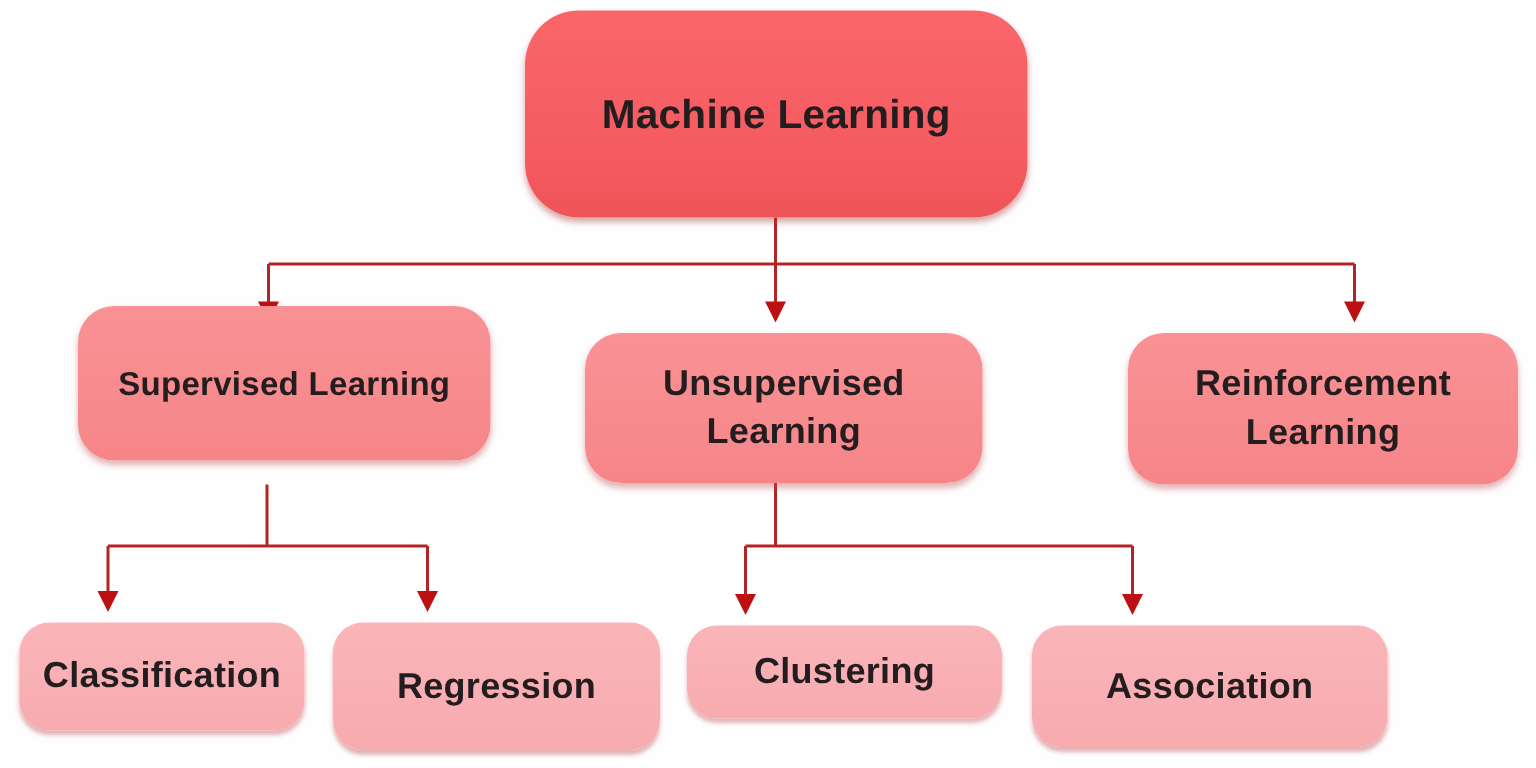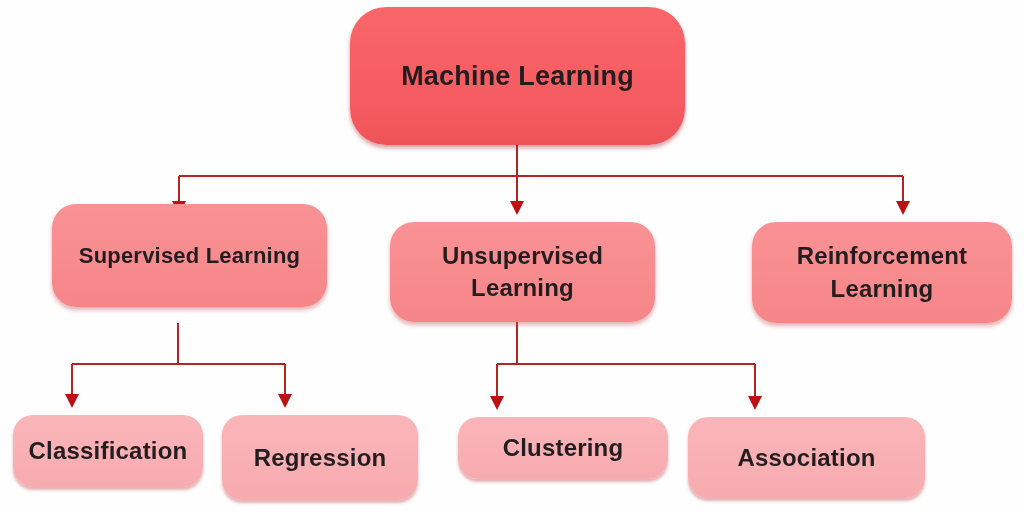--- a/index.html
+++ b/index.html
@@ -49,21 +49,21 @@
   .supervised   { left: 52px;  top: 204px; width: 275px; height: 103px; font-size: 22px; }
   .unsupervised { left: 390px; top: 222px; width: 265px; height: 100px; padding: 0 34px; border-radius: 24px; }
   .reinforcement{ left: 752px; top: 222px; width: 260px; height: 101px; padding: 0 30px; justify-content: flex-end; }
   .l3 {
     border-radius: 20px;
     background: linear-gradient(180deg, #fab5b9 0%, #f7abaf 100%);
     box-shadow: 0 3px 3px rgba(200, 105, 110, 0.5);
     font-size: 24px;
   }
   .classification { left: 13px;  top: 415px; width: 190px; height: 72px; }
-  .regression     { left: 222px; top: 415px; width: 196px; height: 85px; }
+  .regression     { left: 222px; top: 415px; width: 218px; height: 85px; }
   .clustering     { left: 458px; top: 417px; width: 210px; height: 62px; }
   .association    { left: 688px; top: 417px; width: 237px; height: 81px; }
 </style>
 </head>
 <body>
 
 <div class="canvas">
 
   <svg class="connectors" viewBox="0 0 1024 512">
     <path stroke="#b32426" stroke-width="2" fill="none" d="M517 145 V176 M179 176 H903 M179 176 V202 M517 176 V202 M903 176 V202

